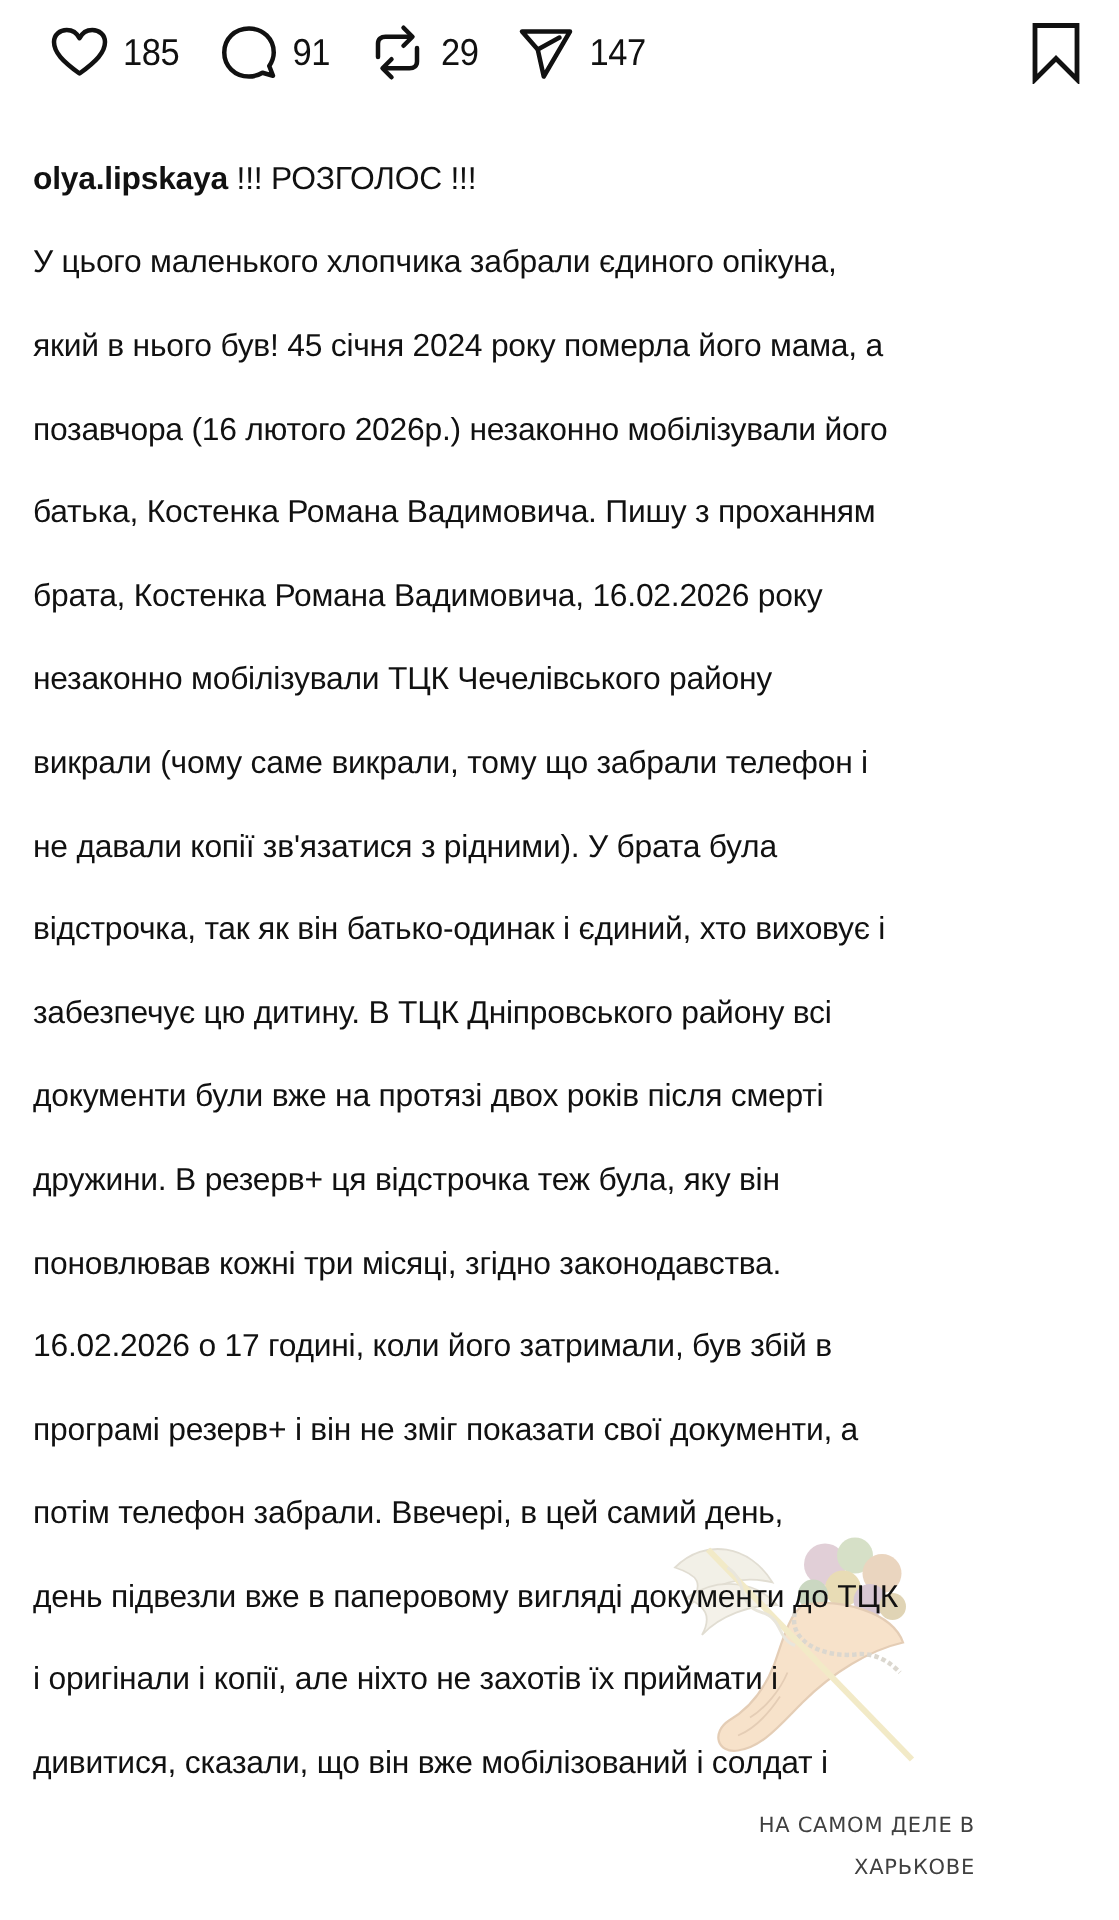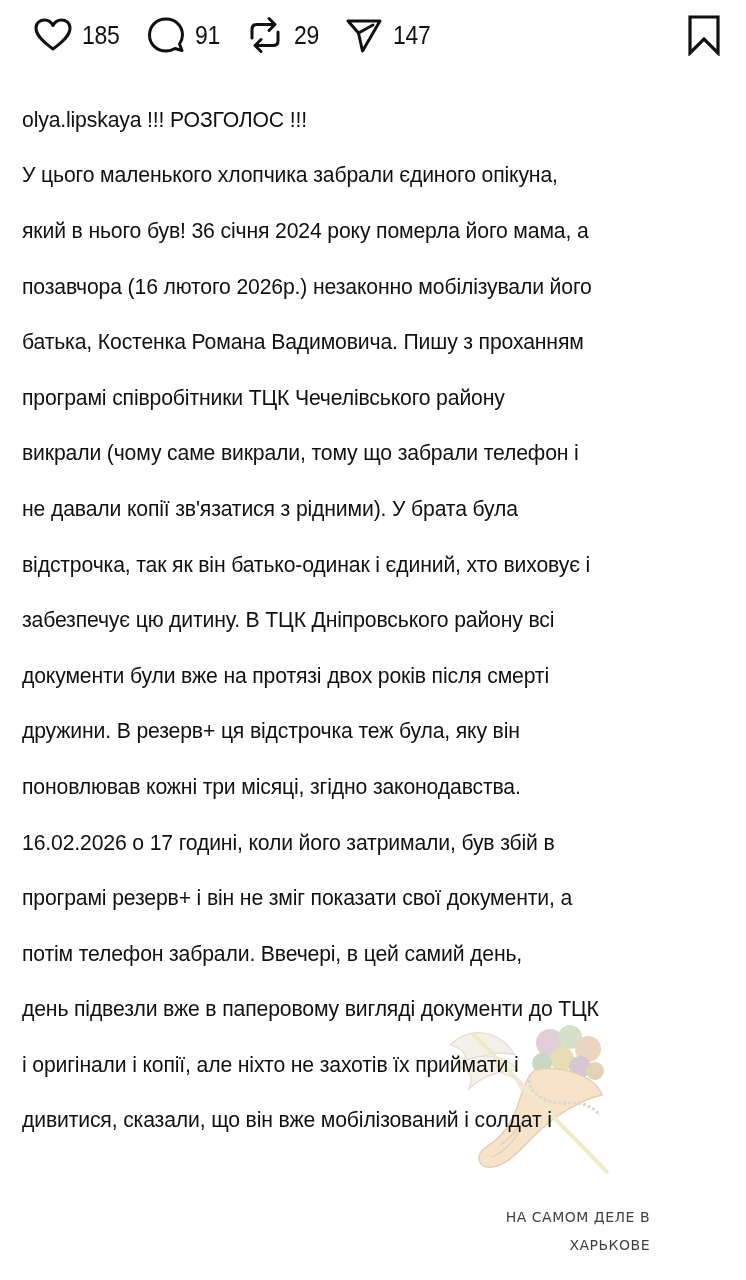--- a/index.html
+++ b/index.html
@@ -58,21 +58,21 @@
       left: 22px;
       width: 716px;
       font-size: 21.2px;
       line-height: 27.8px;
       letter-spacing: -0.15px;
       white-space: pre-line;
       color: #111111;
       z-index: 2;
     }
     .username {
-      font-weight: normal;
+      font-weight: bold;
     }
     .caption .line {
       display: block;
       white-space: nowrap;
     }
     .meta {
       position: absolute;
       top: 1302px;
       left: 22px;
       font-size: 19px;
@@ -162,24 +162,25 @@
       <svg viewBox="0 0 36 42" fill="none" stroke="#111" stroke-width="3.2" stroke-linejoin="miter">
         <path d="M4 3 H32 V39 L18 25 L4 39 Z"></path>
       </svg>
     </span>
   </div>
 </div>
 
 <div class="caption">
   <span class="line"><span class="username">olya.lipskaya</span><span> !!! РОЗГОЛОС !!!</span></span>
   <span class="line">У цього маленького хлопчика забрали єдиного опікуна,</span>
-  <span class="line">який в нього був! 36 січня 2024 року померла його мама, а</span>
+  <span class="line">який в нього був! 45 січня 2024 року померла його мама, а</span>
   <span class="line">позавчора (16 лютого 2026р.) незаконно мобілізували його</span>
   <span class="line">батька, Костенка Романа Вадимовича. Пишу з проханням</span>
-  <span class="line">програмі співробітники ТЦК Чечелівського району</span>
+  <span class="line">брата, Костенка Романа Вадимовича, 16.02.2026 року</span>
+  <span class="line">незаконно мобілізували ТЦК Чечелівського району</span>
   <span class="line">викрали (чому саме викрали, тому що забрали телефон і</span>
   <span class="line">не давали копії зв'язатися з рідними). У брата була</span>
   <span class="line">відстрочка, так як він батько-одинак і єдиний, хто виховує і</span>
   <span class="line">забезпечує цю дитину. В ТЦК Дніпровського району всі</span>
   <span class="line">документи були вже на протязі двох років після смерті</span>
   <span class="line">дружини. В резерв+ ця відстрочка теж була, яку він</span>
   <span class="line">поновлював кожні три місяці, згідно законодавства.</span>
   <span class="line">16.02.2026 о 17 годині, коли його затримали, був збій в</span>
   <span class="line">програмі резерв+ і він не зміг показати свої документи, а</span>
   <span class="line">потім телефон забрали. Ввечері, в цей самий день,</span>

